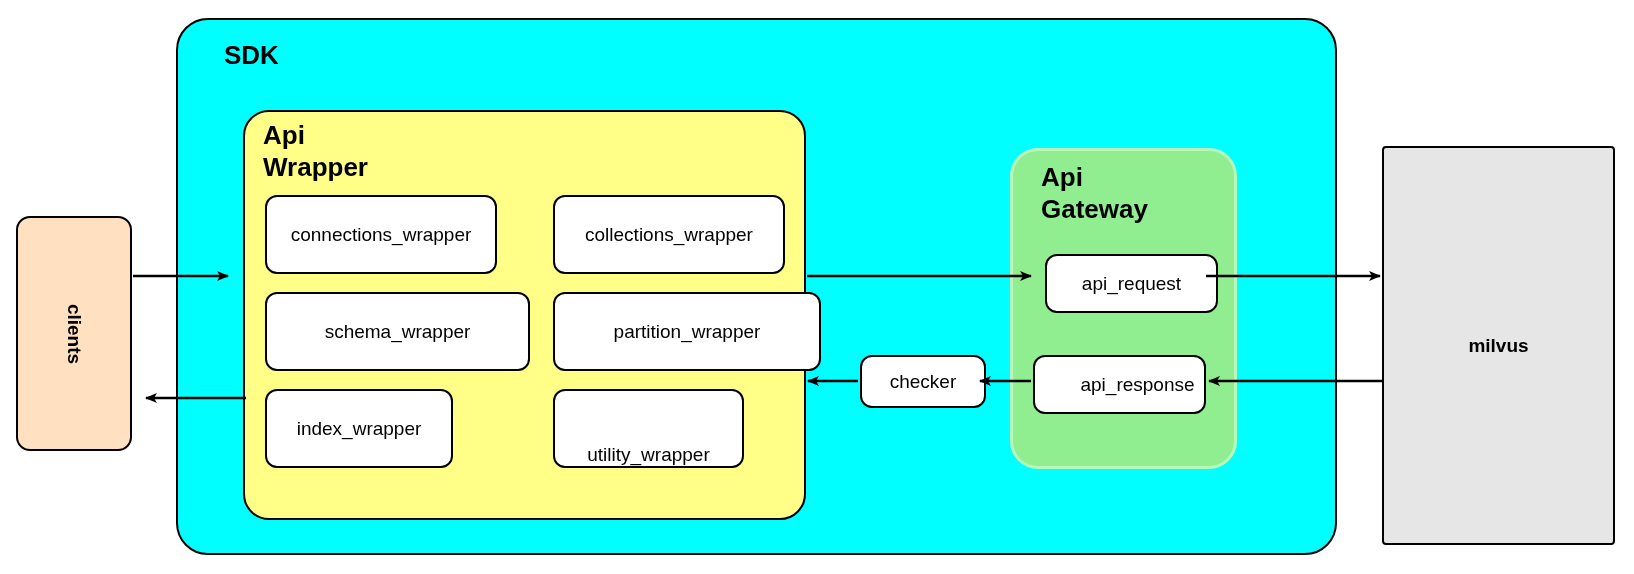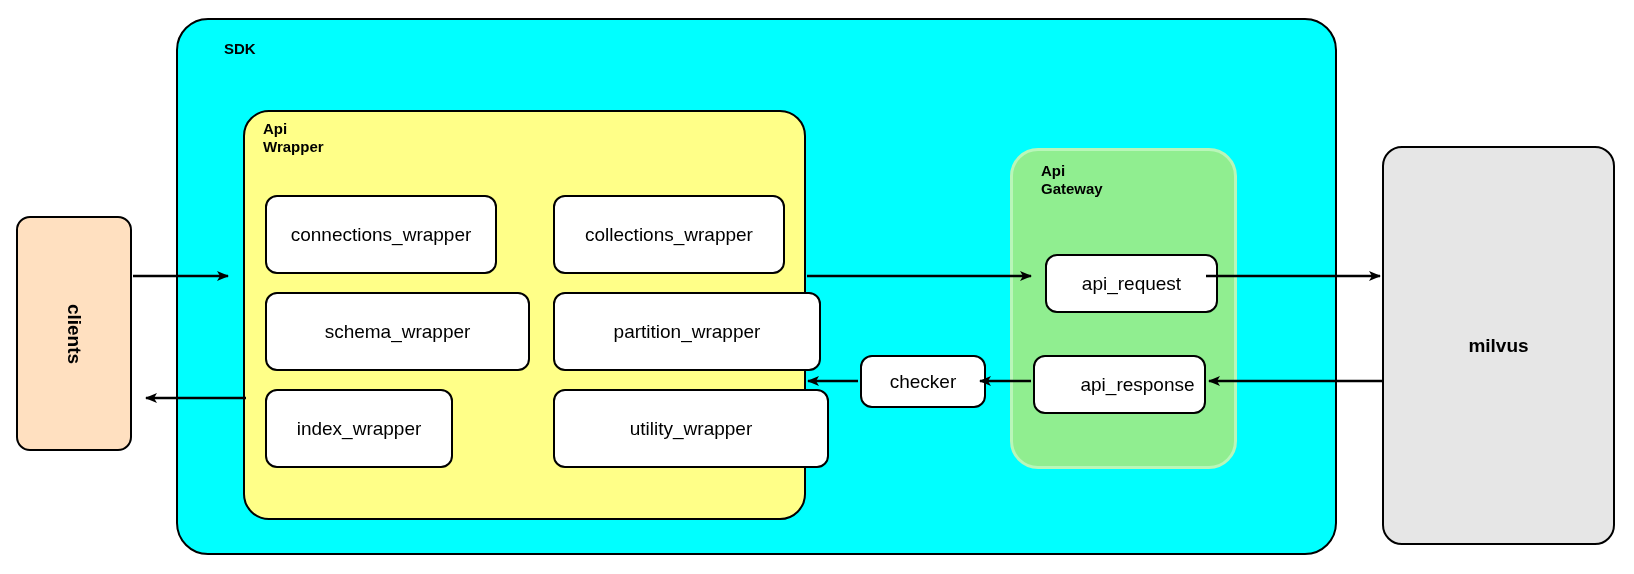--- a/index.html
+++ b/index.html
@@ -58,21 +58,21 @@
     background: #90ee90;
     border: 3px solid #b9f6b9;
     border-radius: 28px;
     align-items: flex-start;
     justify-content: flex-start;
   }
 
   .container-label {
     position: absolute;
     font-weight: bold;
-    font-size: 15px;
+    font-size: 26px;
     line-height: 1.22;
     color: #000000;
     white-space: pre-line;
   }
   .lbl-sdk   { left: 46px;  top: 20px; }
   .lbl-wrap  { left: 18px;  top: 8px;  text-align: left; }
   .lbl-gate  { left: 28px;  top: 11px; text-align: left; }
 
   
   .leaf {
@@ -80,21 +80,21 @@
     border: 2px solid #000000;
     border-radius: 12px;
     font-size: 19px;
     color: #000000;
   }
   .w-conn { left: 265px; top: 195px; width: 232px; height: 79px; }
   .w-coll { left: 553px; top: 195px; width: 232px; height: 79px; }
   .w-sche { left: 265px; top: 292px; width: 265px; height: 79px; }
   .w-part { left: 553px; top: 292px; width: 268px; height: 79px; }
   .w-inde { left: 265px; top: 389px; width: 188px; height: 79px; }
-  .w-util { left: 553px; top: 389px; width: 276px; height: 79px; }
+  .w-util { left: 553px; top: 389px; width: 191px; height: 79px; align-items: flex-end; }
 
   .g-req  { left: 1033px; top: 254px; width: 173px; height: 59px; margin-left: 12px; }
   .g-res  { left: 1033px; top: 355px; width: 173px; height: 59px; padding-left: 36px; }
 
   .n-checker { left: 860px; top: 355px; width: 126px; height: 53px; }
 
   .n-clients {
     left: 16px; top: 216px; width: 116px; height: 235px;
     background: #ffe0c0;
     border: 2px solid #000000;
@@ -103,21 +103,21 @@
   .n-clients .vtext {
     font-weight: bold;
     font-size: 19px;
     transform: rotate(90deg);
     white-space: nowrap;
   }
   .n-milvus {
     left: 1382px; top: 146px; width: 233px; height: 399px;
     background: #e6e6e6;
     border: 2px solid #000000;
-    border-radius: 20px;
+    border-radius: 4px;
     font-weight: bold;
     font-size: 19px;
   }
 
   
   #arrows {
     position: absolute;
     left: 0; top: 0;
     width: 1634px;
     height: 574px;

